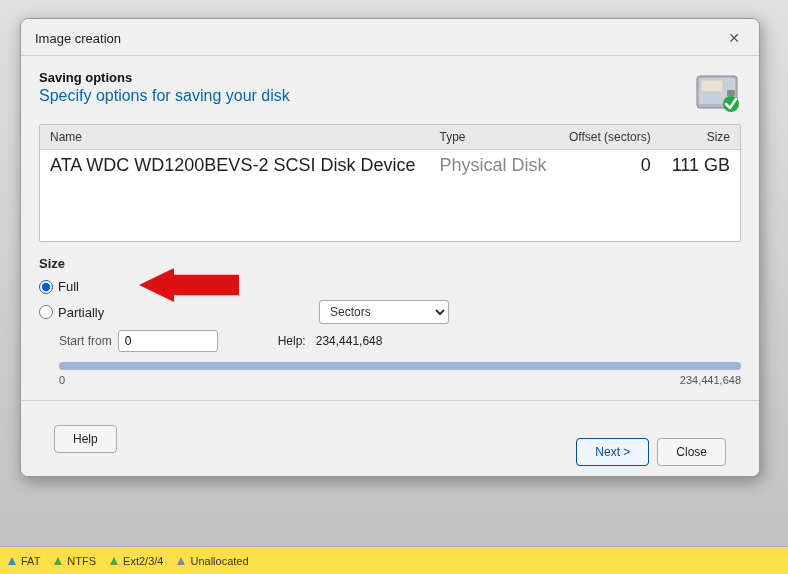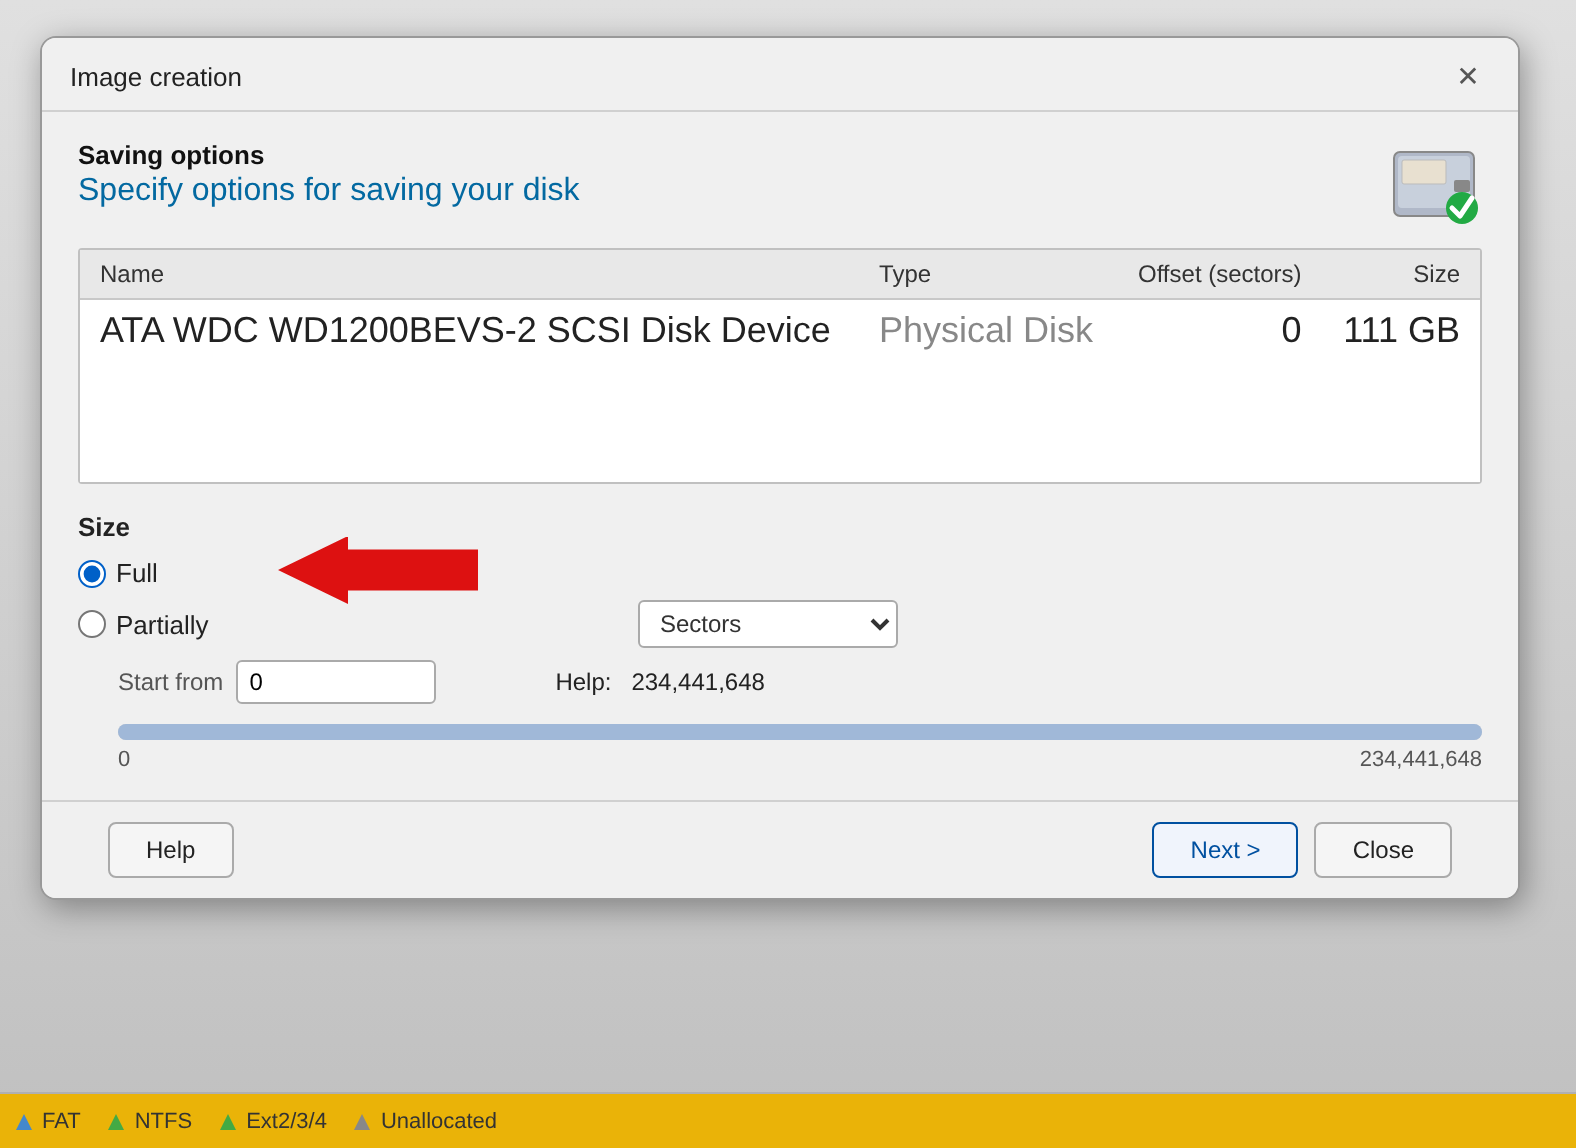--- a/index.html
+++ b/index.html
@@ -21,21 +21,21 @@
       top: 0; left: 0;
     }
 
     
     .bottom-bar {
       position: absolute;
       bottom: 0;
       left: 0;
       width: 100%;
       height: 28px;
-      background: #eab308;
+      background: #fde047;
       border-top: 1px solid #b0b0b0;
       display: flex;
       align-items: center;
       padding: 0 6px;
       gap: 12px;
     }
 
     .bottom-tag {
       display: flex;
       align-items: center;
@@ -306,20 +306,21 @@
       display: flex;
       align-items: center;
       justify-content: space-between;
       border-top: 1px solid #d0d0d0;
       background: #f0f0f0;
     }
 
     .footer-right {
       display: flex;
       gap: 8px;
+      margin-top: 27px;
     }
 
     .btn {
       padding: 6px 18px;
       font-size: 12px;
       border-radius: 4px;
       cursor: pointer;
       border: 1px solid #aaa;
       background: #f5f5f5;
       color: #222;

